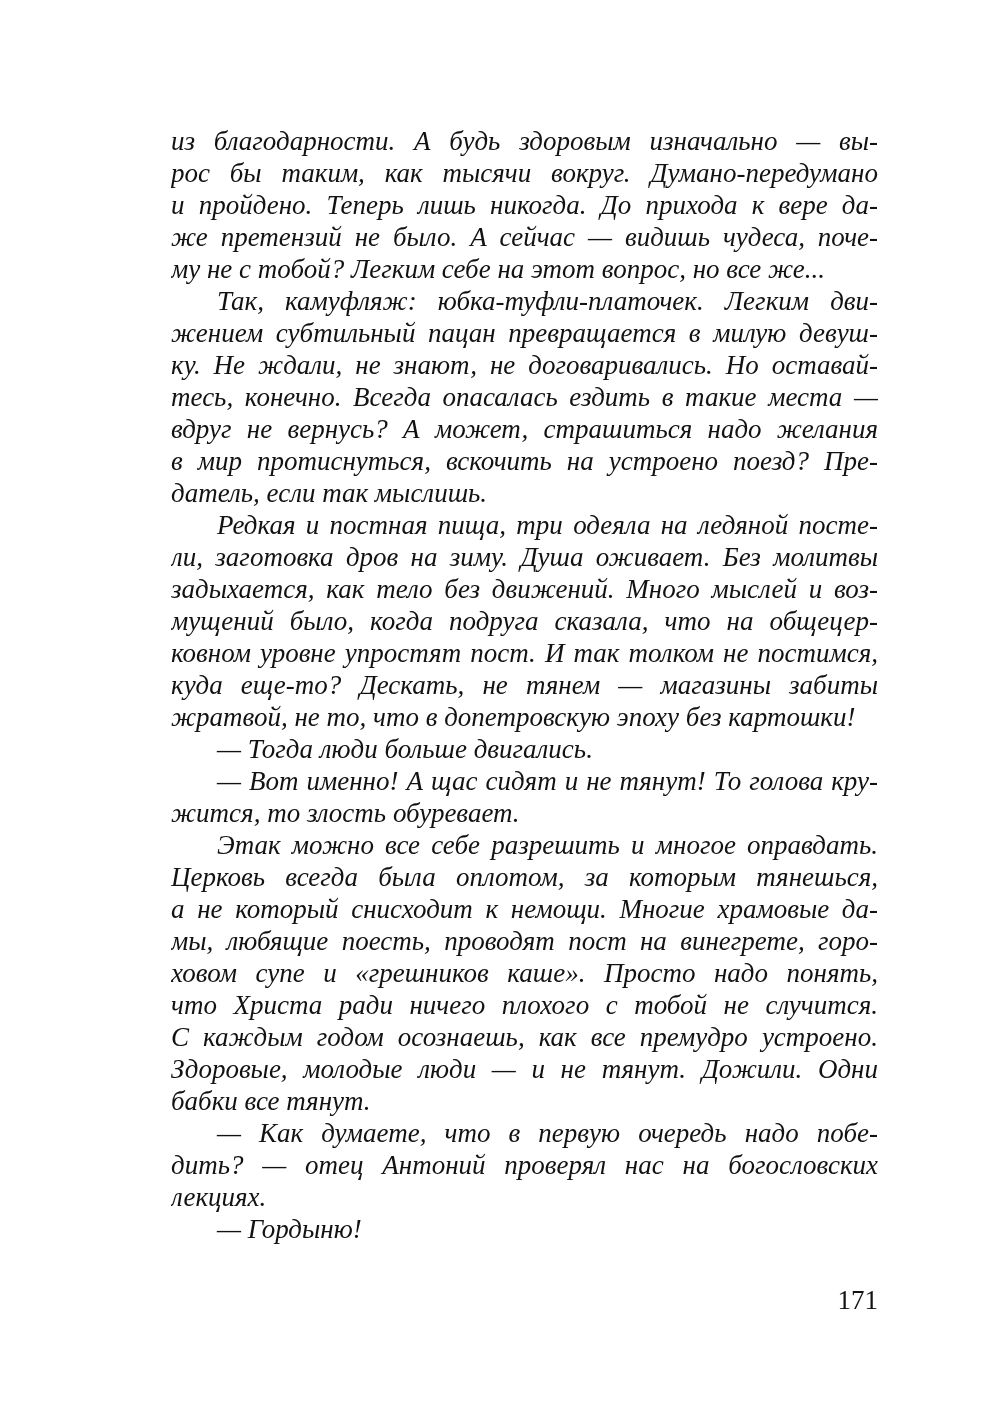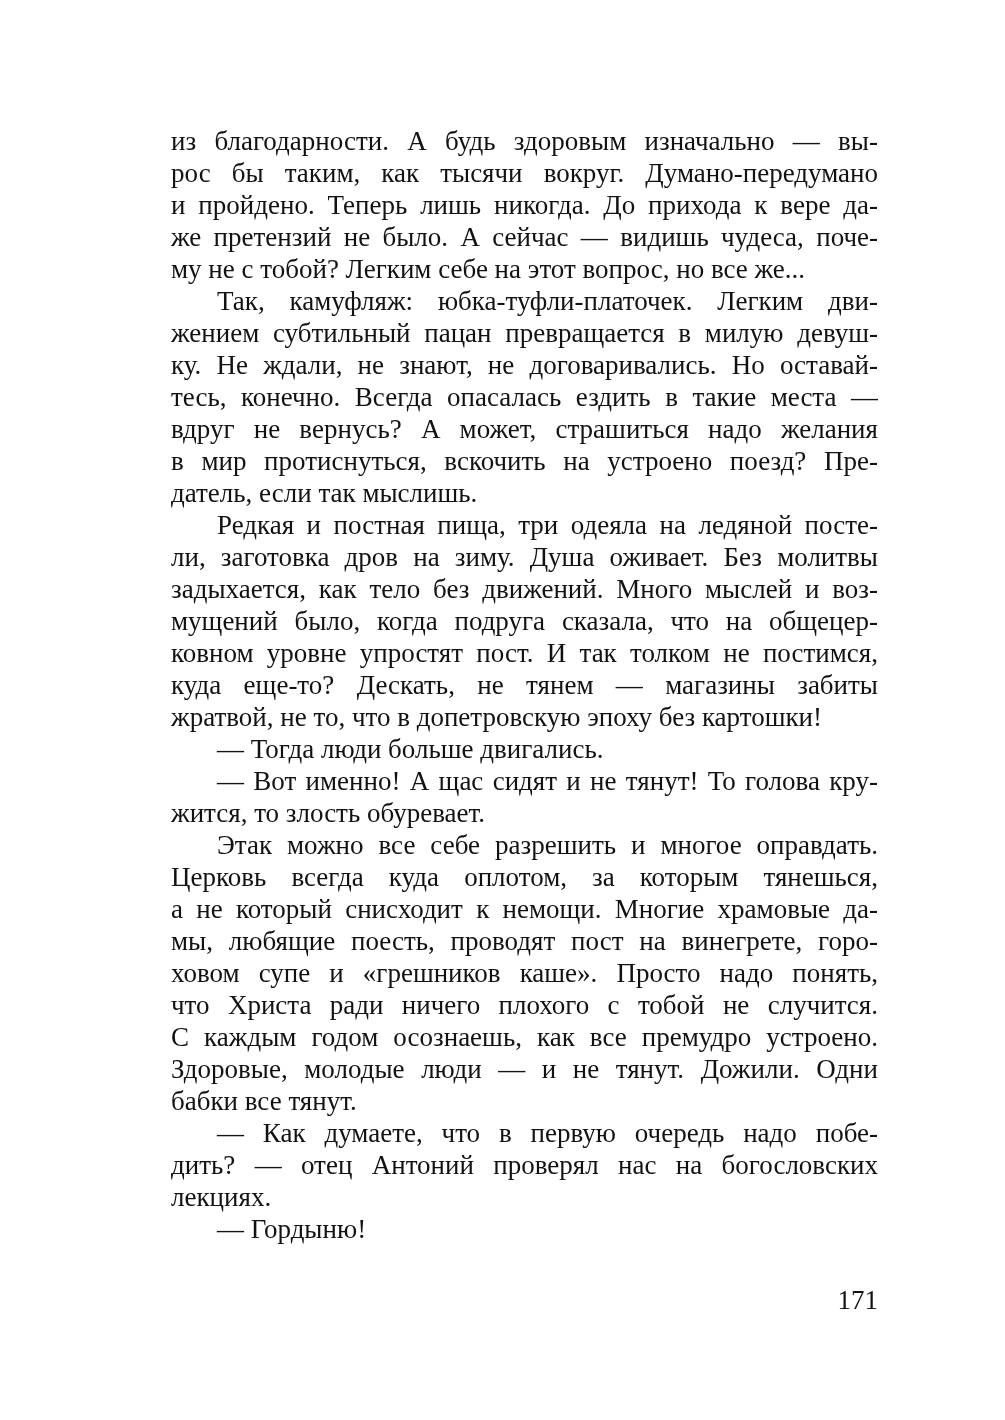--- a/index.html
+++ b/index.html
@@ -29,20 +29,21 @@
   }
   .para {
     margin: 0;
     padding: 0;
   }
   .line {
     height: 32px;
     overflow: hidden;
     text-align: justify;
     text-align-last: justify;
+    font-style: italic;
   }
   .line.indent {
     padding-left: 46px;
   }
   .line.final {
     text-align-last: left;
   }
   .folio {
     position: absolute;
     left: 171px;
@@ -85,21 +86,21 @@
       </div>
       <div class="para">
         <div class="line indent final">— Тогда люди больше двигались.</div>
       </div>
       <div class="para">
         <div class="line indent">— Вот именно! А щас сидят и не тянут! То голова кру-</div>
         <div class="line final">жится, то злость обуревает.</div>
       </div>
       <div class="para">
         <div class="line indent">Этак можно все себе разрешить и многое оправдать.</div>
-        <div class="line">Церковь всегда куда оплотом, за которым тянешься,</div>
+        <div class="line">Церковь всегда была оплотом, за которым тянешься,</div>
         <div class="line">а не который снисходит к немощи. Многие храмовые да-</div>
         <div class="line">мы, любящие поесть, проводят пост на винегрете, горо-</div>
         <div class="line">ховом супе и «грешников каше». Просто надо понять,</div>
         <div class="line">что Христа ради ничего плохого с тобой не случится.</div>
         <div class="line">С каждым годом осознаешь, как все премудро устроено.</div>
         <div class="line">Здоровые, молодые люди — и не тянут. Дожили. Одни</div>
         <div class="line final">бабки все тянут.</div>
       </div>
       <div class="para">
         <div class="line indent">— Как думаете, что в первую очередь надо побе-</div>

